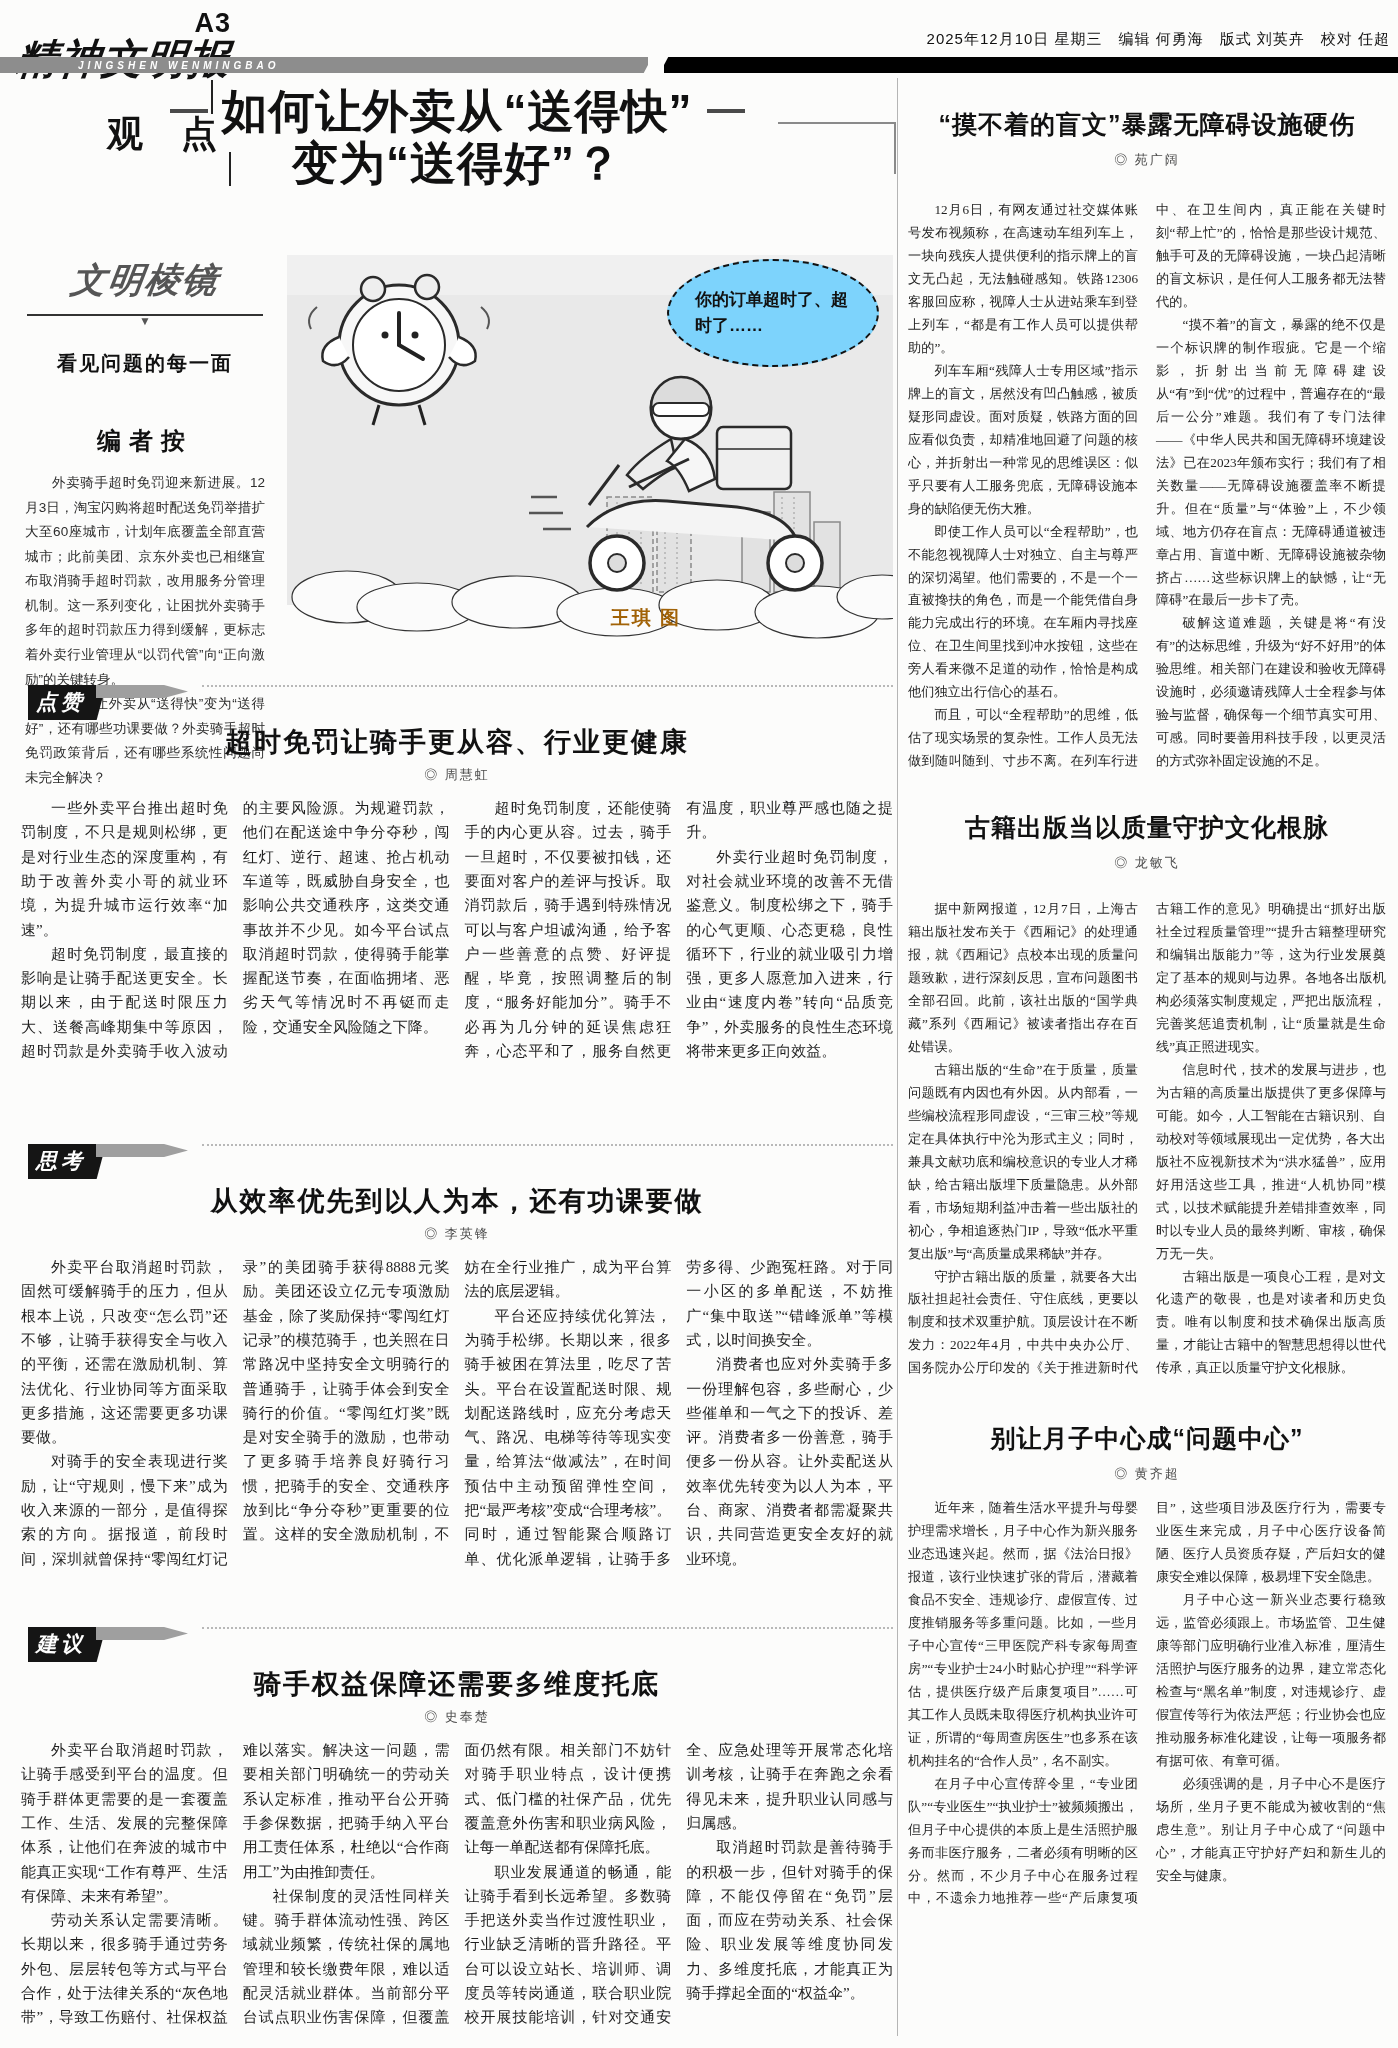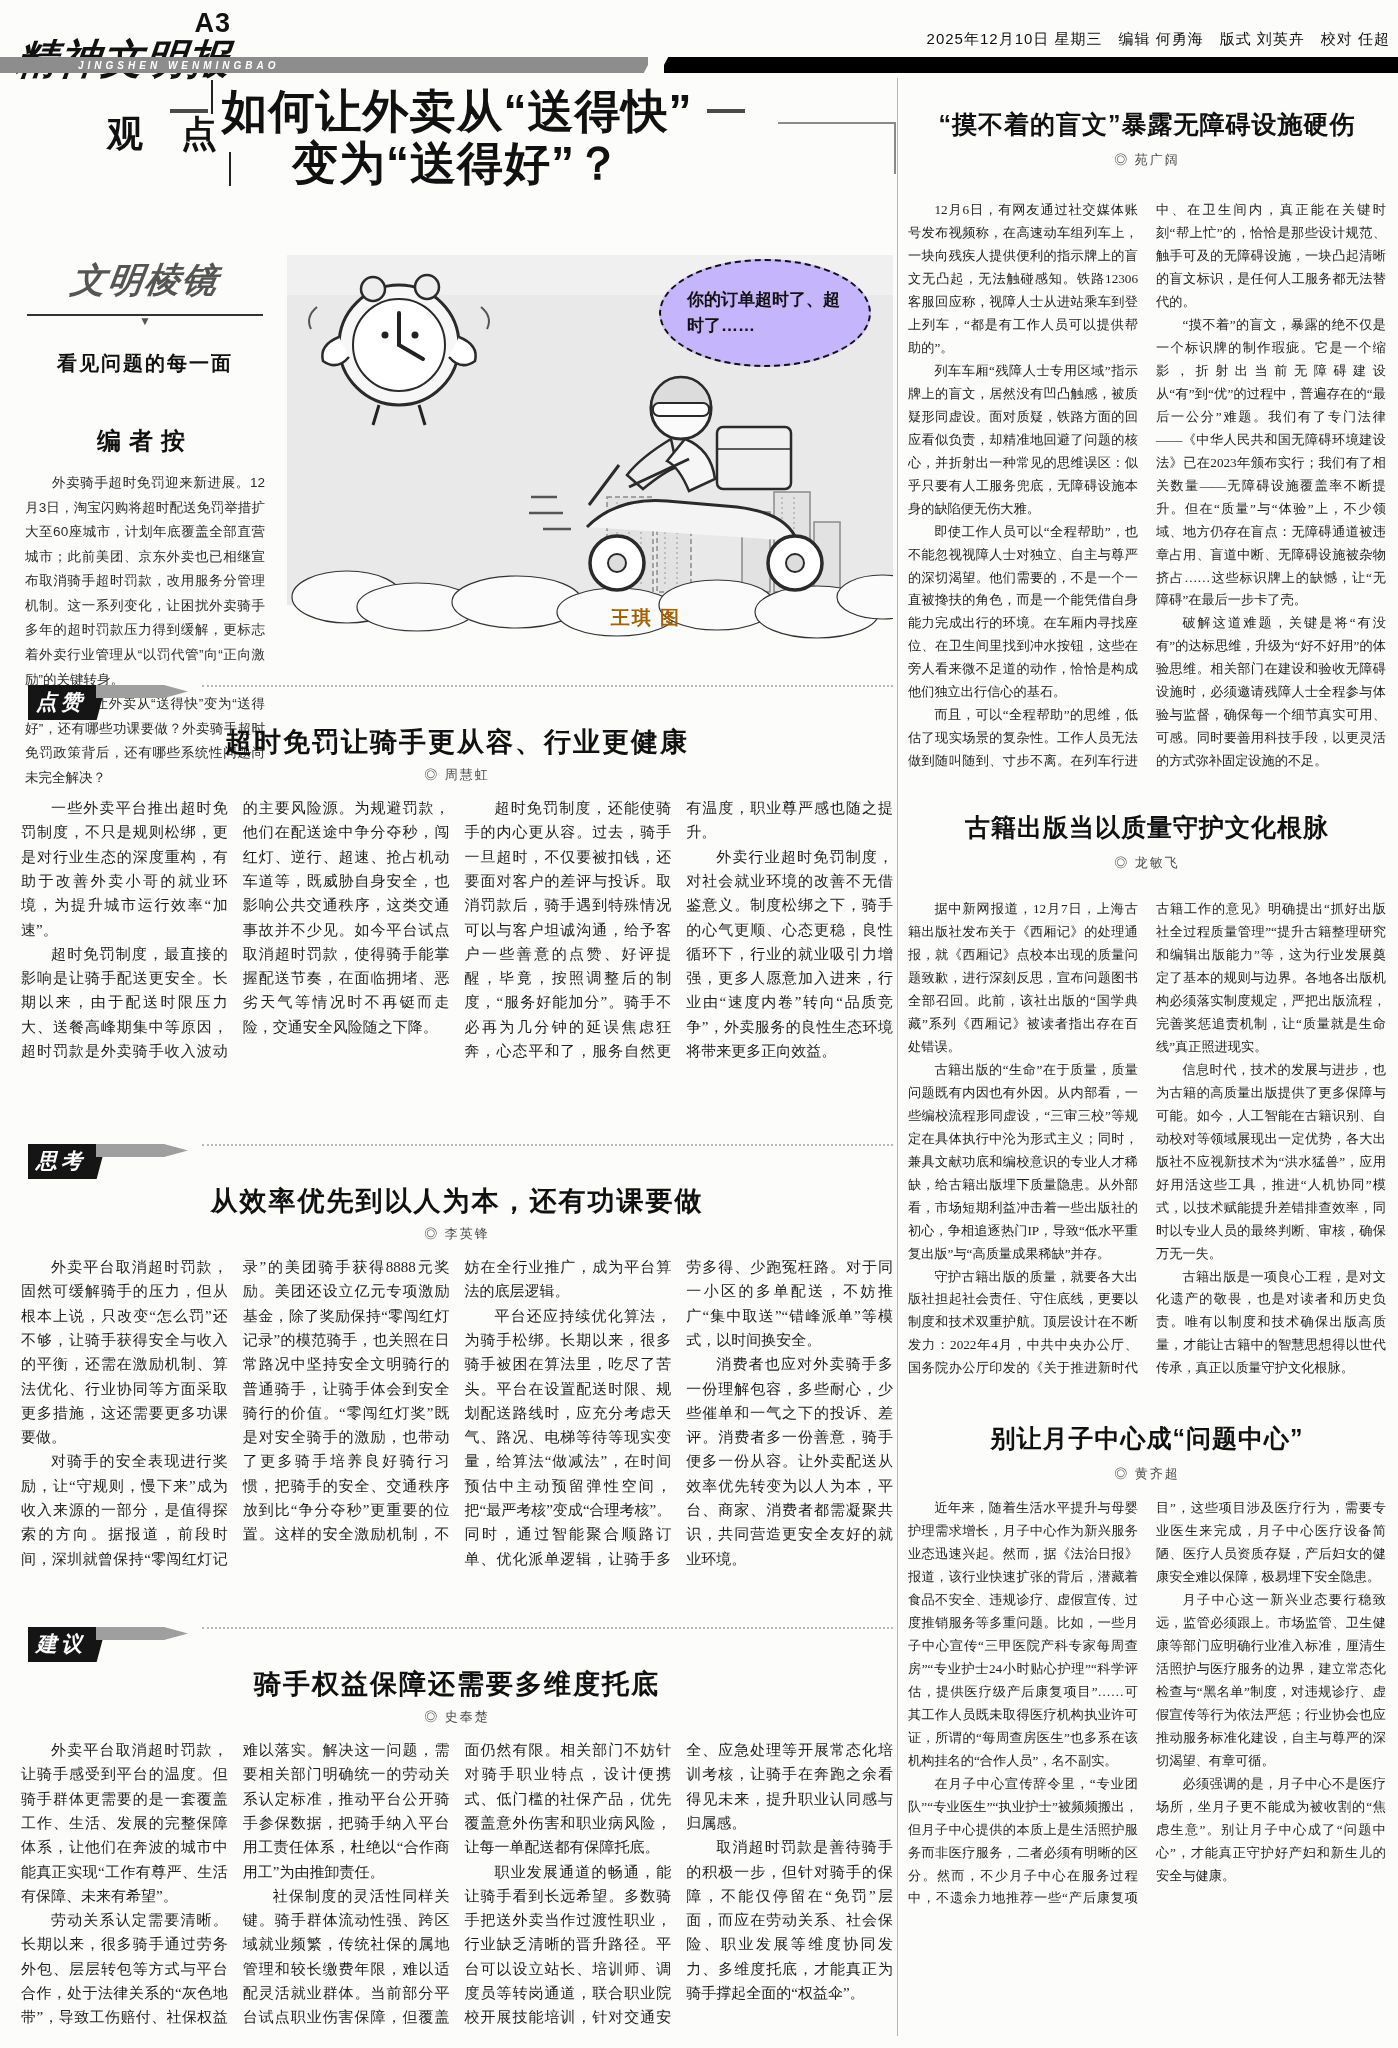--- a/index.html
+++ b/index.html
@@ -43,22 +43,22 @@
   }
   .prism-rule { margin:10px 2px 0; border-top:2px solid #333; text-align:center; }
   .prism-caret { color:#555; font-size:12px; line-height:10px; }
   .prism-slogan { margin-top:24px; text-align:center; font-size:20px; font-weight:800; letter-spacing:2px; }
   .ed-title { margin-top:48px; text-align:center; font-size:24px; font-weight:800; letter-spacing:8px; }
   .ed-text { margin-top:14px; font-size:13.5px; line-height:1.82; text-align:justify; color:#2c2c2c; }
   .ed-text p { text-indent:2em; }
   
   .cartoon { flex:1; position:relative; margin-left:12px; overflow:hidden; }
   .bubble {
-    position:absolute; top:62px; right:22px; width:212px; height:108px;
-    background:#c4b5fd; border:2px dashed #111; border-radius:50%;
+    position:absolute; top:62px; right:14px; width:212px; height:108px;
+    background:#7dd3fc; border:2px dashed #111; border-radius:50%;
     display:flex; align-items:center; justify-content:center;
     font-size:17px; font-weight:700; line-height:1.55; padding:12px 26px; text-align:left;
   }
   .cartoon-credit { position:absolute; bottom:14px; right:212px; font-size:19px; font-weight:700; color:#a16207; letter-spacing:2px; }
   
   .marker-row { display:flex; align-items:flex-start;padding-left:7px; }
   .marker-row.m1 { margin-top:40px; }
   .marker-row.m2 { margin-top:12px; }
   .marker-row.m3 { margin-top:14px; }
   .marker-label {
@@ -280,18 +280,18 @@
         <p>守护古籍出版的质量，就要各大出版社担起社会责任、守住底线，更要以制度和技术双重护航。顶层设计在不断发力：2022年4月，中共中央办公厅、国务院办公厅印发的《关于推进新时代古籍工作的意见》明确提出“抓好出版社全过程质量管理”“提升古籍整理研究和编辑出版能力”等，这为行业发展奠定了基本的规则与边界。各地各出版机构必须落实制度规定，严把出版流程，完善奖惩追责机制，让“质量就是生命线”真正照进现实。</p>
         <p>信息时代，技术的发展与进步，也为古籍的高质量出版提供了更多保障与可能。如今，人工智能在古籍识别、自动校对等领域展现出一定优势，各大出版社不应视新技术为“洪水猛兽”，应用好用活这些工具，推进“人机协同”模式，以技术赋能提升差错排查效率，同时以专业人员的最终判断、审核，确保万无一失。</p>
         <p>古籍出版是一项良心工程，是对文化遗产的敬畏，也是对读者和历史负责。唯有以制度和技术确保出版高质量，才能让古籍中的智慧思想得以世代传承，真正以质量守护文化根脉。</p>
       </div>
 
     <h2 class="r-title rt3">别让月子中心成“问题中心”</h2>
     <div class="r-byline">◎ 黄齐超</div>
     <div class="body-2col rb3">
         <p>近年来，随着生活水平提升与母婴护理需求增长，月子中心作为新兴服务业态迅速兴起。然而，据《法治日报》报道，该行业快速扩张的背后，潜藏着食品不安全、违规诊疗、虚假宣传、过度推销服务等多重问题。比如，一些月子中心宣传“三甲医院产科专家每周查房”“专业护士24小时贴心护理”“科学评估，提供医疗级产后康复项目”……可其工作人员既未取得医疗机构执业许可证，所谓的“每周查房医生”也多系在该机构挂名的“合作人员”，名不副实。</p>
         <p>在月子中心宣传辞令里，“专业团队”“专业医生”“执业护士”被频频搬出，但月子中心提供的本质上是生活照护服务而非医疗服务，二者必须有明晰的区分。然而，不少月子中心在服务过程中，不遗余力地推荐一些“产后康复项目”，这些项目涉及医疗行为，需要专业医生来完成，月子中心医疗设备简陋、医疗人员资质存疑，产后妇女的健康安全难以保障，极易埋下安全隐患。</p>
-        <p>月子中心这一新兴业态要行稳致远，监管必须跟上。市场监管、卫生健康等部门应明确行业准入标准，厘清生活照护与医疗服务的边界，建立常态化检查与“黑名单”制度，对违规诊疗、虚假宣传等行为依法严惩；行业协会也应推动服务标准化建设，自主与尊严的深切渴望、有章可循。</p>
+        <p>月子中心这一新兴业态要行稳致远，监管必须跟上。市场监管、卫生健康等部门应明确行业准入标准，厘清生活照护与医疗服务的边界，建立常态化检查与“黑名单”制度，对违规诊疗、虚假宣传等行为依法严惩；行业协会也应推动服务标准化建设，让每一项服务都有据可依、有章可循。</p>
         <p>必须强调的是，月子中心不是医疗场所，坐月子更不能成为被收割的“焦虑生意”。别让月子中心成了“问题中心”，才能真正守护好产妇和新生儿的安全与健康。</p>
       </div>
   </section>
 
 </div>
 
 </body></html>

